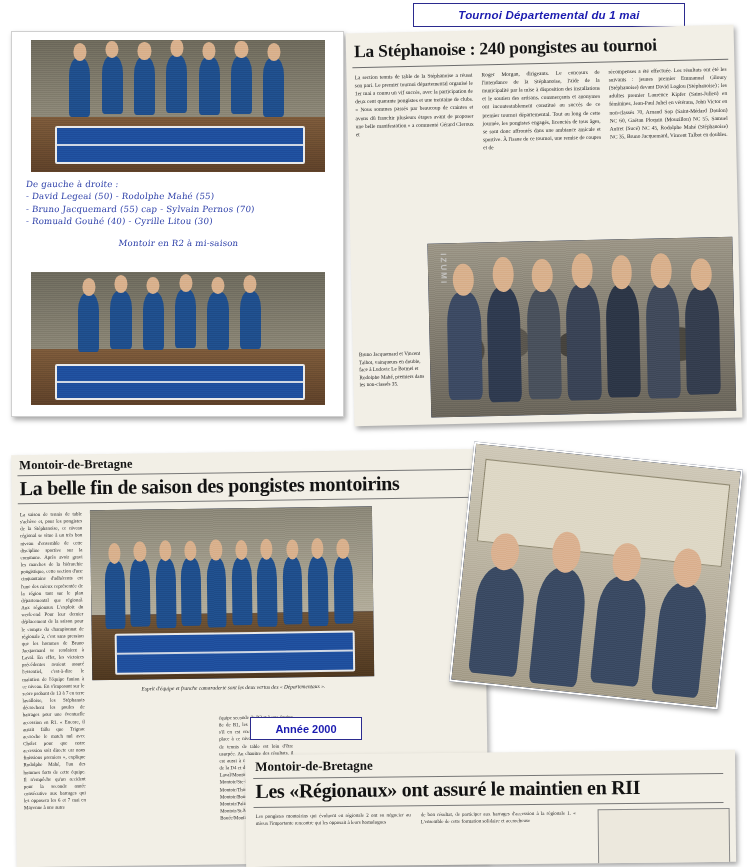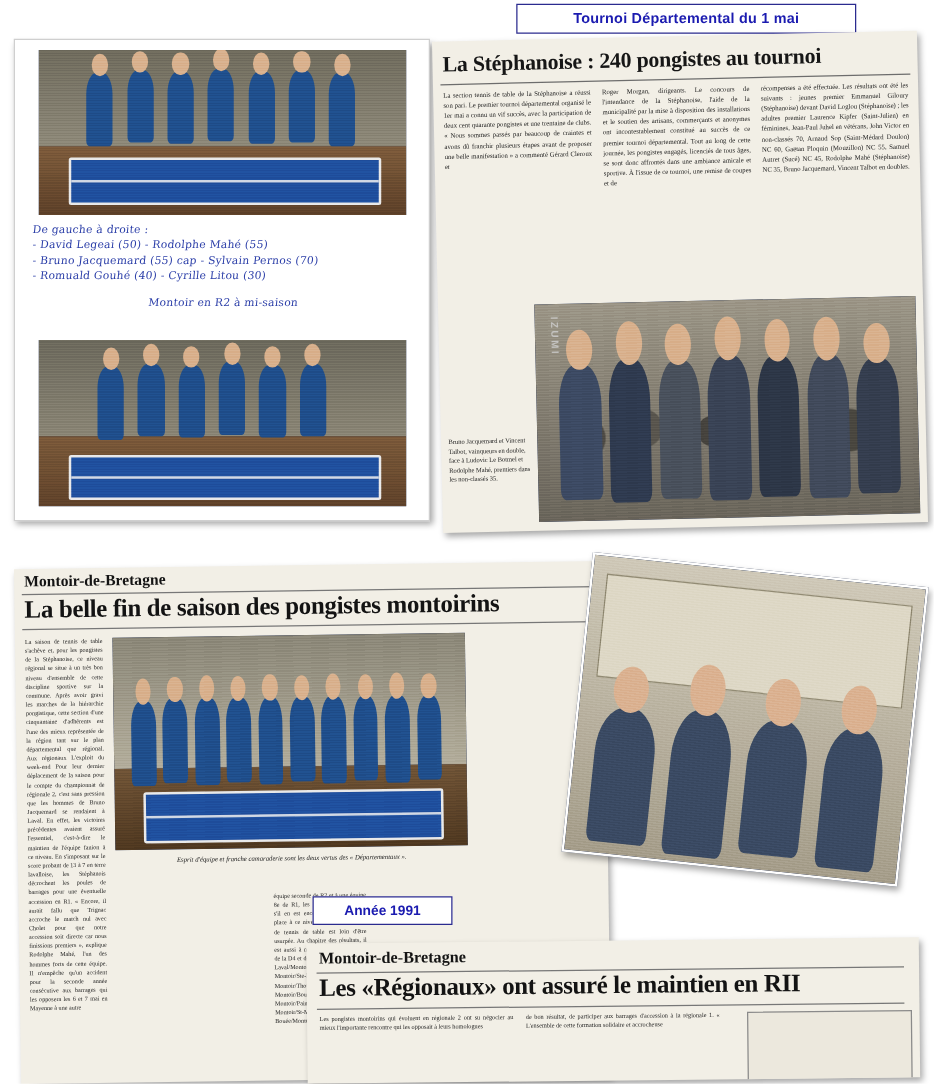--- a/index.html
+++ b/index.html
@@ -14,21 +14,21 @@
   .paper{background:#f2efe6;overflow:hidden;}
   .shadow{box-shadow:2px 3px 5px rgba(0,0,0,.35);}
 
   
   #title-box{
     left:413px;top:3px;width:272px;height:24px;
     border:1px solid #2b2b8f;background:#fff;
     display:flex;align-items:center;justify-content:center;
   }
   #title-box span{
-    color:#1b1bb0;font-size:11.5px;font-weight:bold;letter-spacing:.2px;
+    color:#1b1bb0;font-size:11.5px;font-weight:bold;letter-spacing:.2px;font-style:italic;
   }
 
   
   #card-left{
     left:11px;top:31px;width:333px;height:386px;
     background:#ffffff;border:1px solid #cfcfcf;
   }
   #photo-top{left:19px;top:8px;width:294px;height:132px;}
   #photo-bottom{left:19px;top:240px;width:294px;height:133px;}
   #handwriting{
@@ -319,21 +319,21 @@
       <div class="head" style="left:6%"></div>
       <div class="head" style="left:29%;bottom:2%;height:50%"></div>
       <div class="head" style="left:52%;bottom:5%"></div>
       <div class="head" style="left:75%;bottom:3%;height:48%"></div>
     </div>
     <div class="grain"></div>
   </div>
 </div>
 
 <div class="abs" id="year-box">
-  <span>Année 1991</span>
+  <span>Année 2000</span>
 </div>
 
 <div class="abs paper shadow" id="clip-regio">
   <div class="loc">Montoir-de-Bretagne</div>
   <div class="rule1"></div>
   <div class="headline">Les «Régionaux» ont assuré le maintien en RII</div>
   <div class="rule2"></div>
   <div class="cols">
     <div class="col">Les pongistes montoirins qui évoluent en régionale 2 ont su négocier au mieux l'importante rencontre qui les opposait à leurs homologues</div>
     <div class="col">de bon résultat, de participer aux barrages d'accession à la régionale 1. « L'ensemble de cette formation solidaire et accrocheuse</div>

